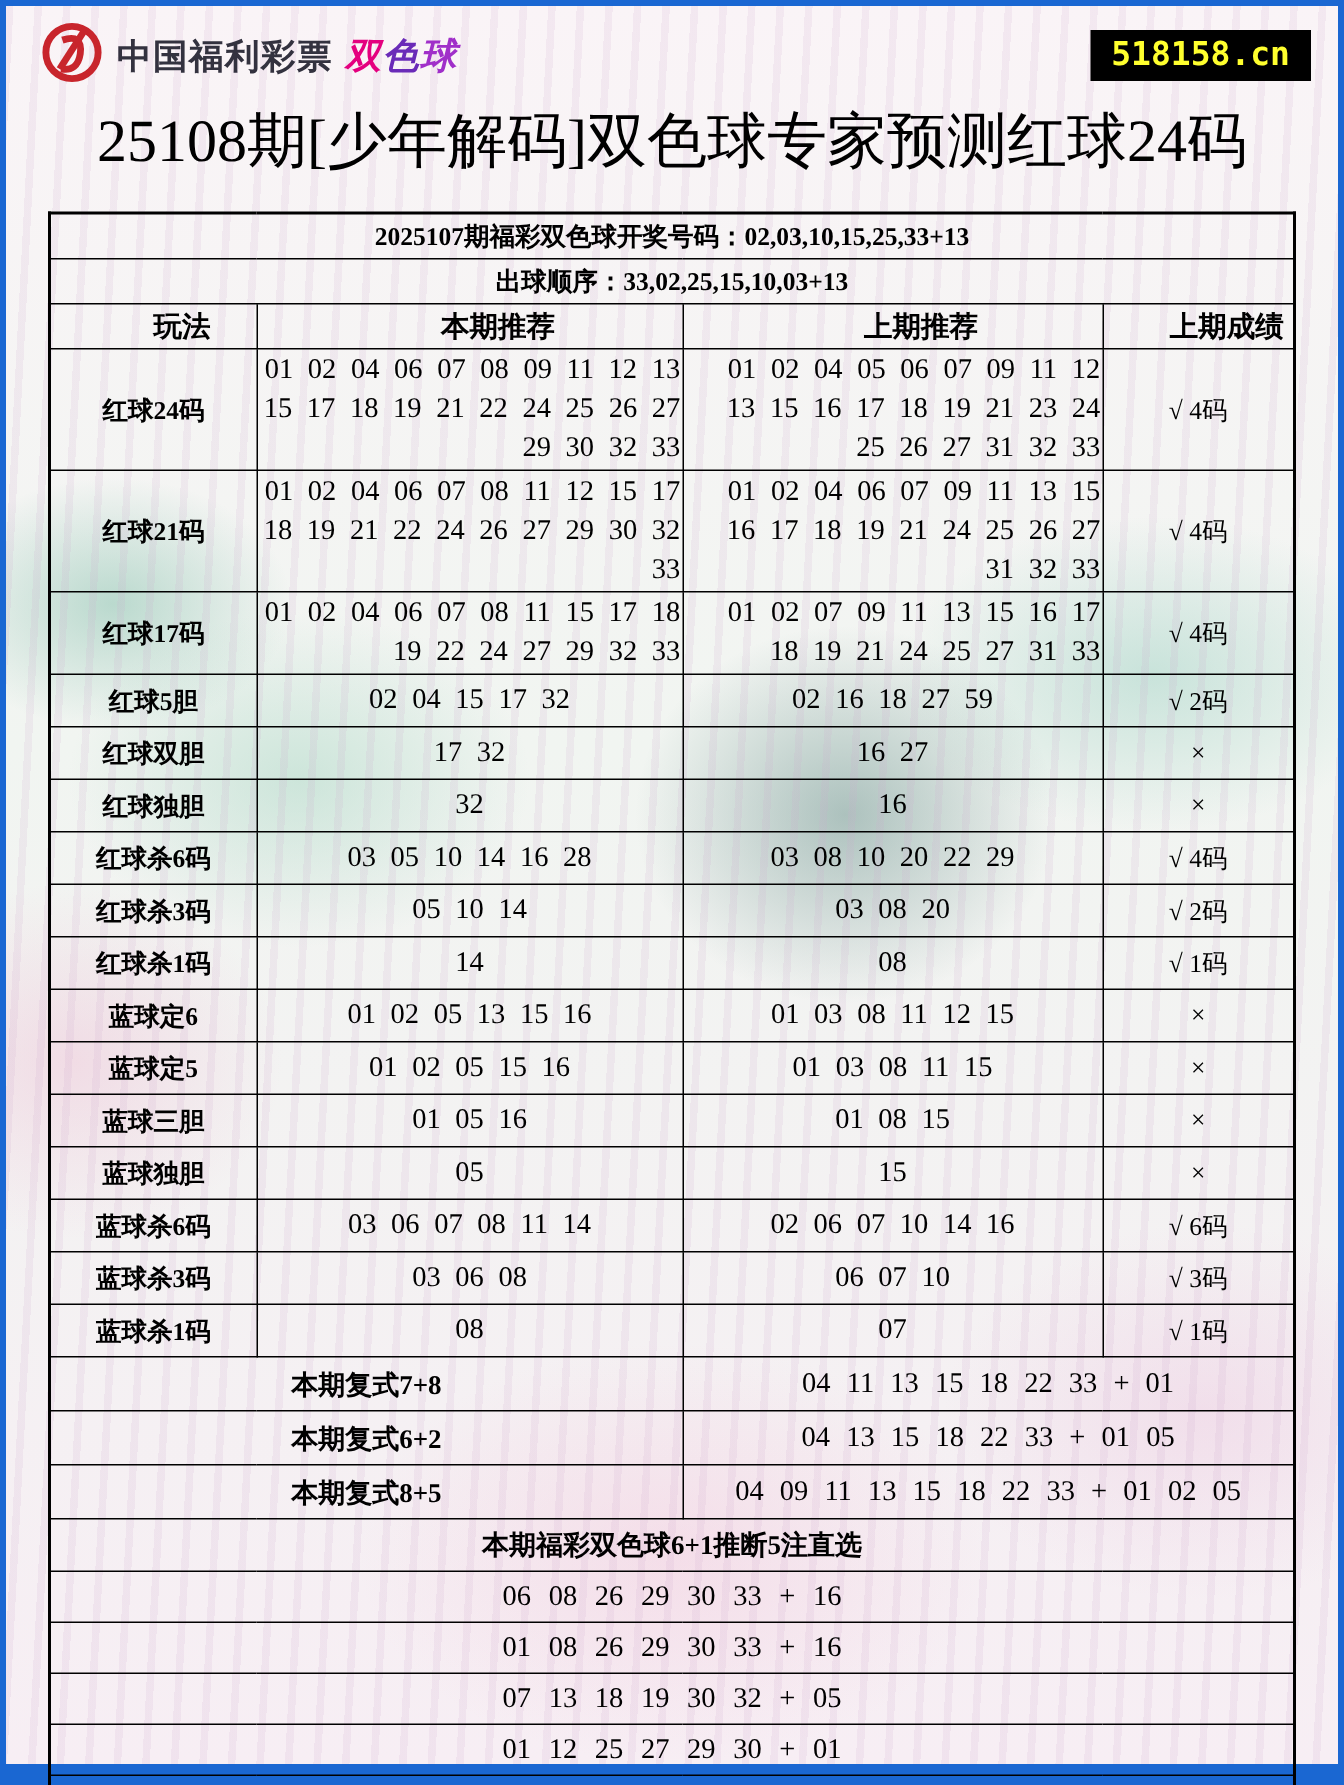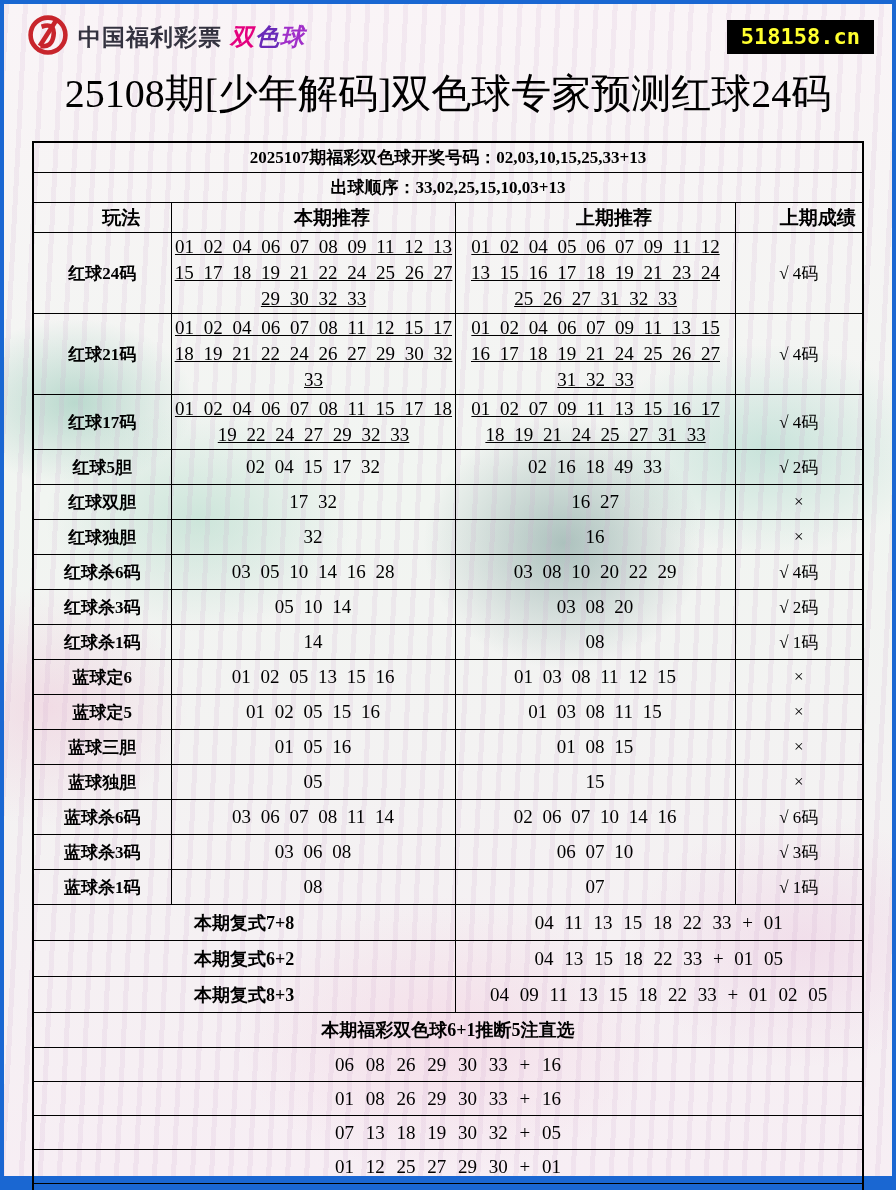--- a/index.html
+++ b/index.html
@@ -52,21 +52,21 @@
   }
   td{border:1px solid #000;text-align:center;color:#000;padding:0 2px;}
   .inf{font-size:17px;font-weight:700;height:29px;}
   .hd{font-size:19px;font-weight:700;height:29px;padding-left:40px;}
   .lab{font-size:17px;font-weight:700;}
   .num{font-size:19px;word-spacing:5px;}
   .res{font-size:17px;font-weight:400;}
   tr.std{height:35px;}
   tr.tall3{height:79px;}
   tr.tall2{height:49px;}
-  td.wrap{text-align:center;line-height:26px;padding:1px 1px 1px 2px;text-decoration:underline;}
+  td.wrap{text-align:right;line-height:26px;padding:1px 1px 1px 2px;}
   .clab{font-size:18px;font-weight:700;height:35px;}
   .cval{font-size:19px;word-spacing:6px;height:35px;margin-top:28px;}
   .dhead{font-size:18px;font-weight:700;height:34px;}
   .dnum{font-size:19px;word-spacing:7px;height:33px;}
 </style>
 </head>
 <body>
 
 <div class="page">
 
@@ -124,21 +124,21 @@
     </tr>
     <tr class="tall2">
       <td class="lab">红球17码</td>
       <td class="num wrap">01 02 04 06 07 08 11 15 17 18 19 22 24 27 29 32 33</td>
       <td class="num wrap">01 02 07 09 11 13 15 16 17 18 19 21 24 25 27 31 33</td>
       <td class="res">√ 4码</td>
     </tr>
     <tr class="std">
       <td class="lab">红球5胆</td>
       <td class="num">02 04 15 17 32</td>
-      <td class="num">02 16 18 49 33</td>
+      <td class="num">02 16 18 27 59</td>
       <td class="res">√ 2码</td>
     </tr>
     <tr class="std">
       <td class="lab">红球双胆</td>
       <td class="num">17 32</td>
       <td class="num">16 27</td>
       <td class="res">×</td>
     </tr>
     <tr class="std">
       <td class="lab">红球独胆</td>
@@ -209,21 +209,21 @@
 
     <tr>
       <td colspan="2" class="clab">本期复式7+8</td>
       <td colspan="2" class="cval">04 11 13 15 18 22 33 + 01</td>
     </tr>
     <tr>
       <td colspan="2" class="clab">本期复式6+2</td>
       <td colspan="2" class="cval">04 13 15 18 22 33 + 01 05</td>
     </tr>
     <tr>
-      <td colspan="2" class="clab">本期复式8+3</td>
+      <td colspan="2" class="clab">本期复式8+5</td>
       <td colspan="2" class="cval">04 09 11 13 15 18 22 33 + 01 02 05</td>
     </tr>
 
     <tr>
       <td colspan="4" class="dhead">本期福彩双色球6+1推断5注直选</td>
     </tr>
     <tr>
       <td colspan="4" class="dnum">06 08 26 29 30 33 + 16</td>
     </tr>
     <tr>

